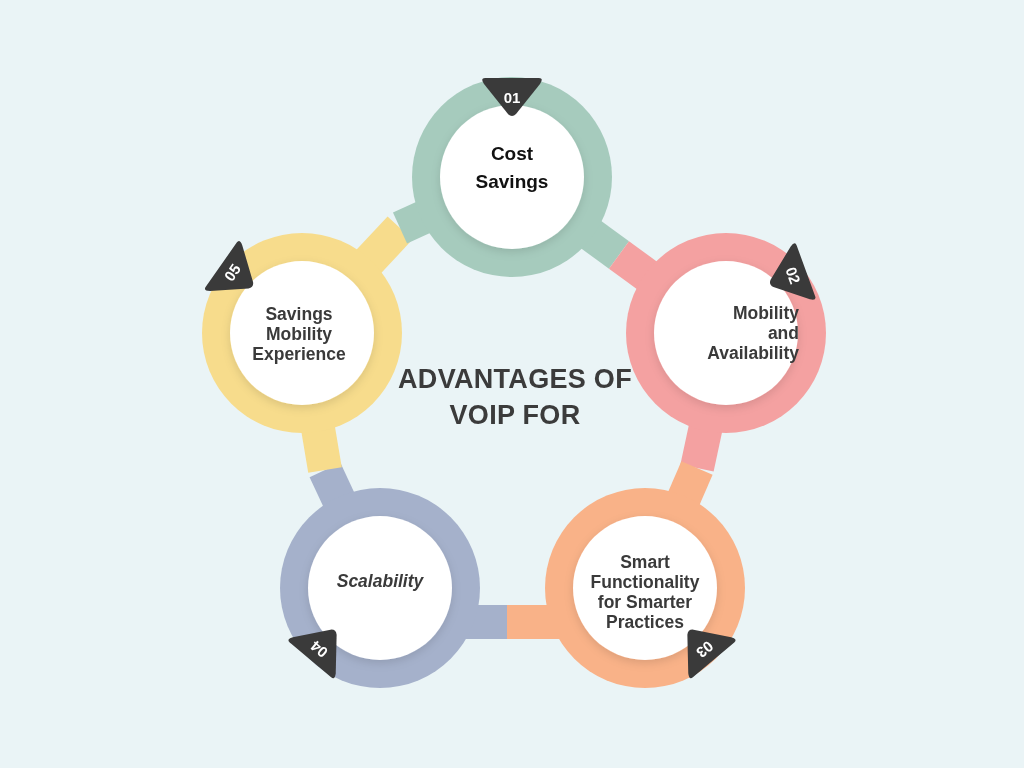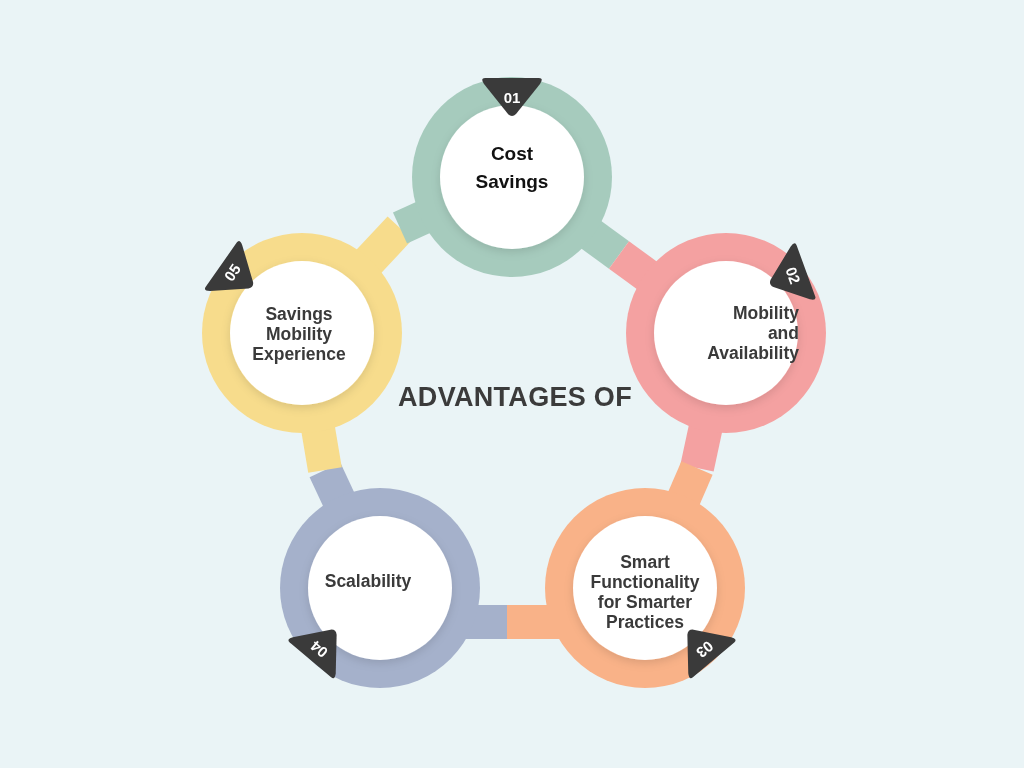--- a/index.html
+++ b/index.html
@@ -119,25 +119,26 @@
   <span>Availability</span>
 </div>
 
 <div class="node-label" style="left:645px; top:592px; width:150px;">
   <span>Smart</span>
   <span>Functionality</span>
   <span>for Smarter</span>
   <span>Practices</span>
 </div>
 
-<div class="node-label" style="left:368px; top:581px;">
+<div class="node-label" style="left:380px; top:581px;font-style:italic;">
   <span>Scalability</span>
 </div>
 
 <div class="node-label" style="left:299px; top:334px;">
   <span>Savings</span>
   <span>Mobility</span>
   <span>Experience</span>
 </div>
 
 <div id="center-title">
   <span>ADVANTAGES OF</span>
+  <span>VOIP FOR</span>
 </div>
 
 </body></html>

